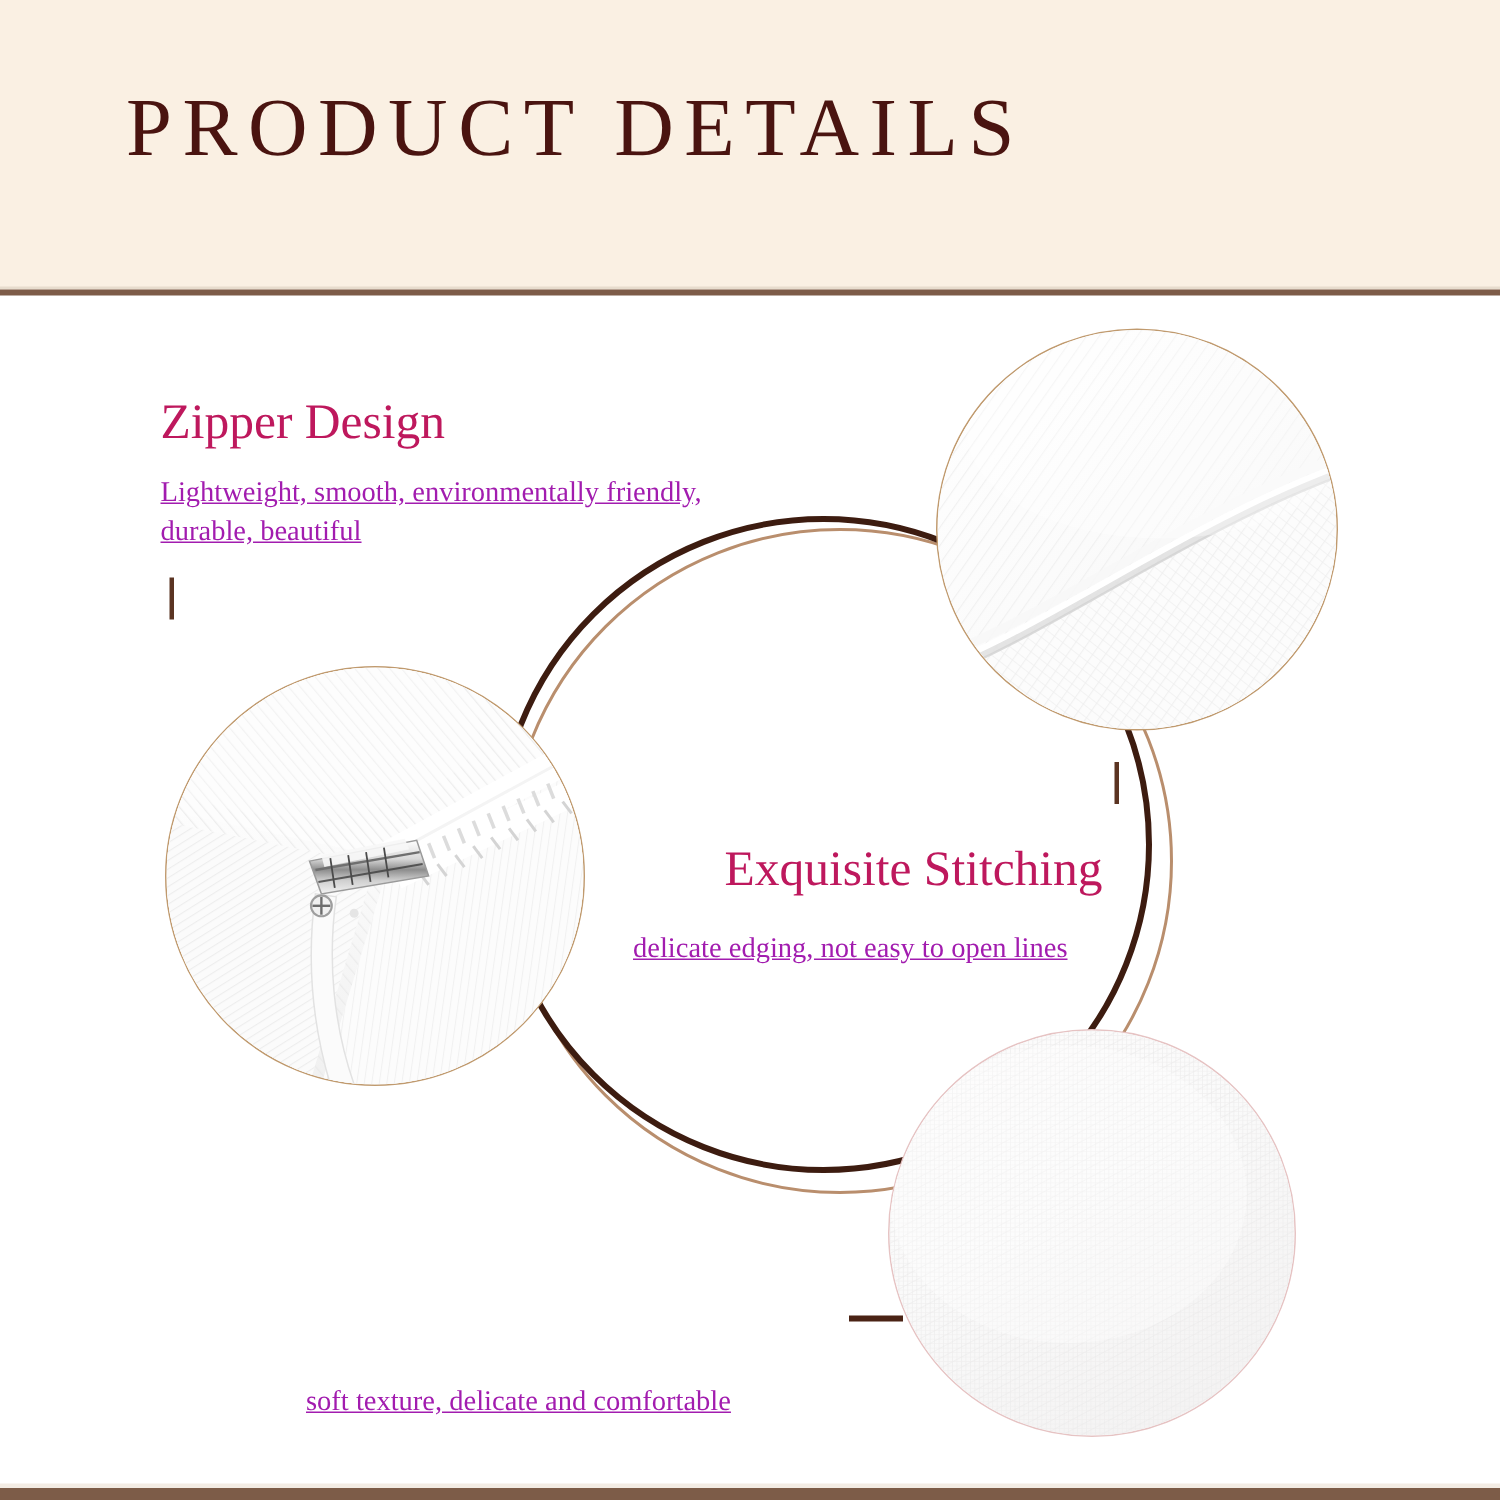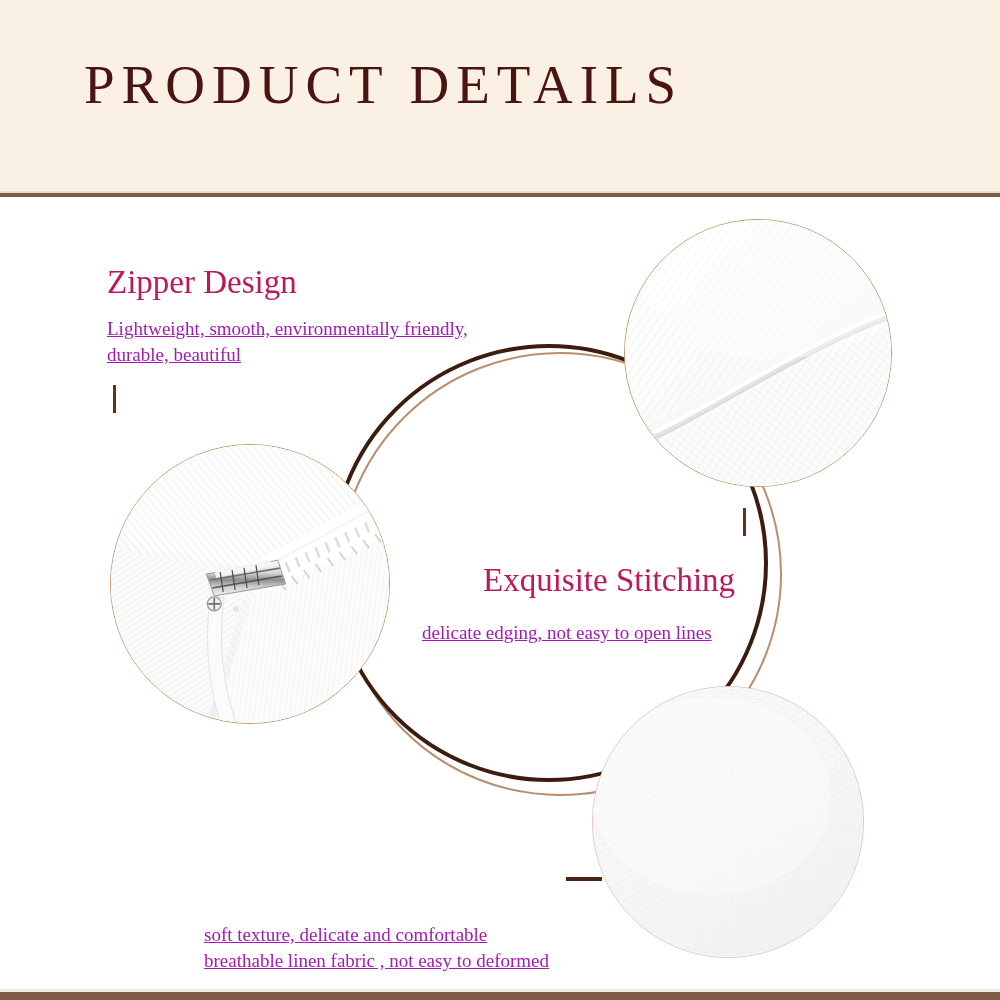--- a/index.html
+++ b/index.html
@@ -310,19 +310,18 @@
   <div class="feature-body" id="fb-zipper">Lightweight, smooth, environmentally friendly, durable, beautiful</div>
   <div class="tick" id="tick-zipper"></div>
 
   <div class="tick" id="tick-stitch"></div>
   <div class="feature-title" id="ft-stitch">Exquisite Stitching</div>
   <div class="feature-body" id="fb-stitch">delicate edging, not easy to open lines</div>
 
   <div class="linen-dash"></div>
   <div class="feature-body" id="fb-linen">
     <div>soft texture, delicate and comfortable</div>
-    <div>breathable linen fabric , not easy to deformed</div>
   </div>
 
   <div class="bottom-bar-soft"></div>
   <div class="bottom-bar"></div>
 
 </div>
 
 </body></html>

